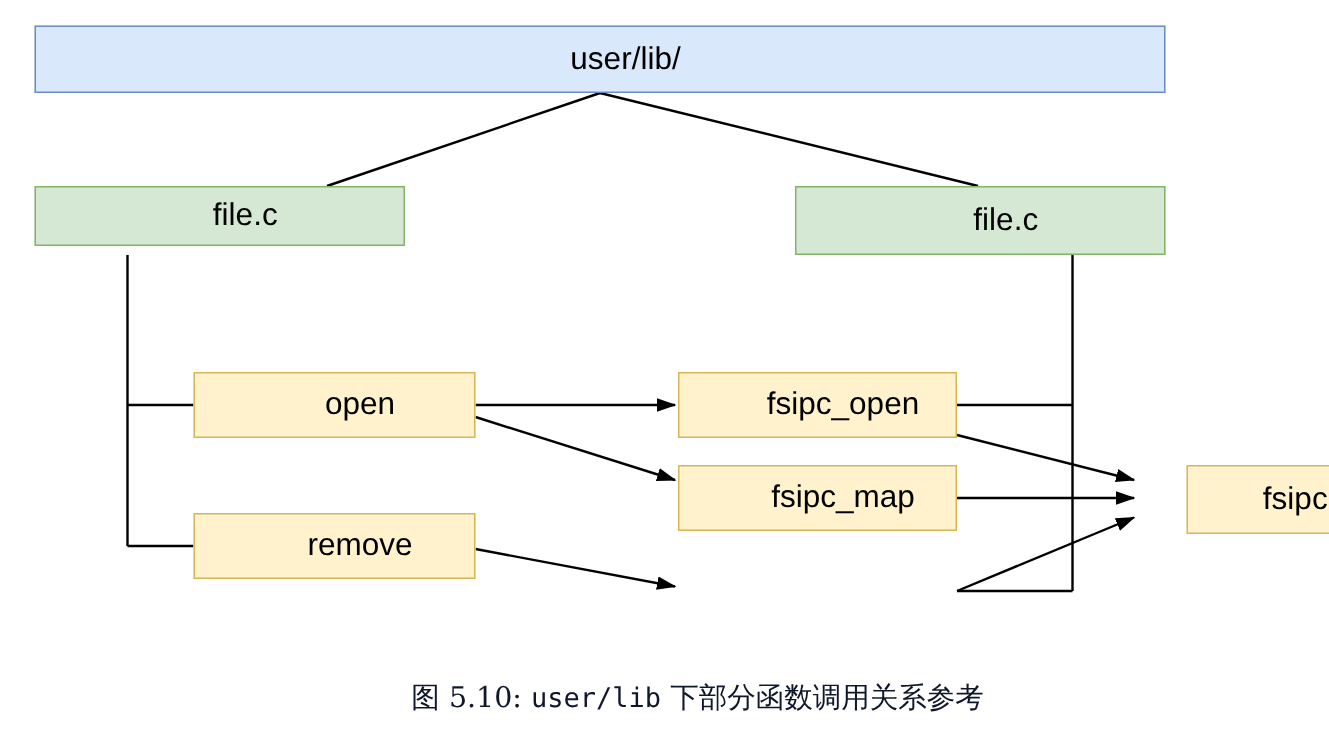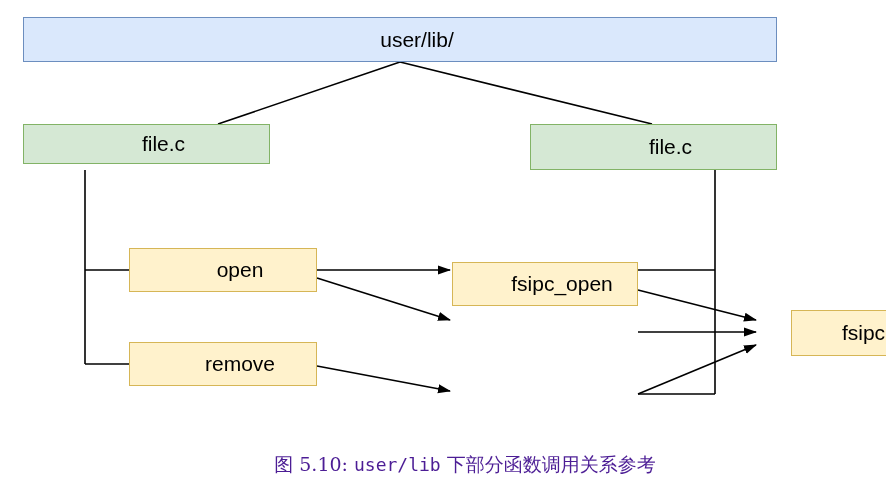--- a/index.html
+++ b/index.html
@@ -37,21 +37,21 @@
   .node.blue   { background: #dae8fc; border: 1.5px solid #6c8ebf; }
   .node.green  { background: #d5e8d4; border: 1.5px solid #82b366; }
   .node.yellow { background: #fff2cc; border: 1.5px solid #d6b656; }
   .caption {
     position: absolute;
     left: 0; right: 0;
     top: 452px;
     text-align: center;
     font-family: "DejaVu Serif", "Liberation Serif", serif;
     font-size: 19px;
-    color: #4c1d95;
+    color: #0f172a;
     padding-left: 44px;
   }
   .caption .mono {
     font-family: "DejaVu Sans Mono", "Liberation Mono", monospace;
     font-size: 18px;
   }
 </style>
 </head>
 <body>
 
@@ -90,22 +90,25 @@
       </div>
       <div class="node green" style="left: 530px; top: 124px; width: 247px; height: 46px;">
         <span>file.c</span>
       </div>
       <div class="node yellow" style="left: 129px; top: 342px; width: 188px; height: 44px;">
         <span>remove</span>
       </div>
       <div class="node yellow" style="left: 129px; top: 248px; width: 188px; height: 44px;">
         <span>open</span>
       </div>
-      <div class="node yellow" style="left: 452px; top: 262px; width: 186px; height: 44px;">
+      <div class="node yellow" style="left: 452px; top: 248px; width: 186px; height: 44px;">
         <span>fsipc_open</span>
+      </div>
+      <div class="node yellow" style="left: 452px; top: 310px; width: 186px; height: 44px;">
+        <span>fsipc_map</span>
       </div>
       <div class="node yellow" style="left: 791px; top: 310px; width: 111px; height: 46px;">
         <span>fsipc</span>
       </div>
     </div>
 
   <div class="caption">
     <span>图 5.10:</span>
     <span class="mono">user/lib</span>
     <span>下部分函数调用关系参考</span>

